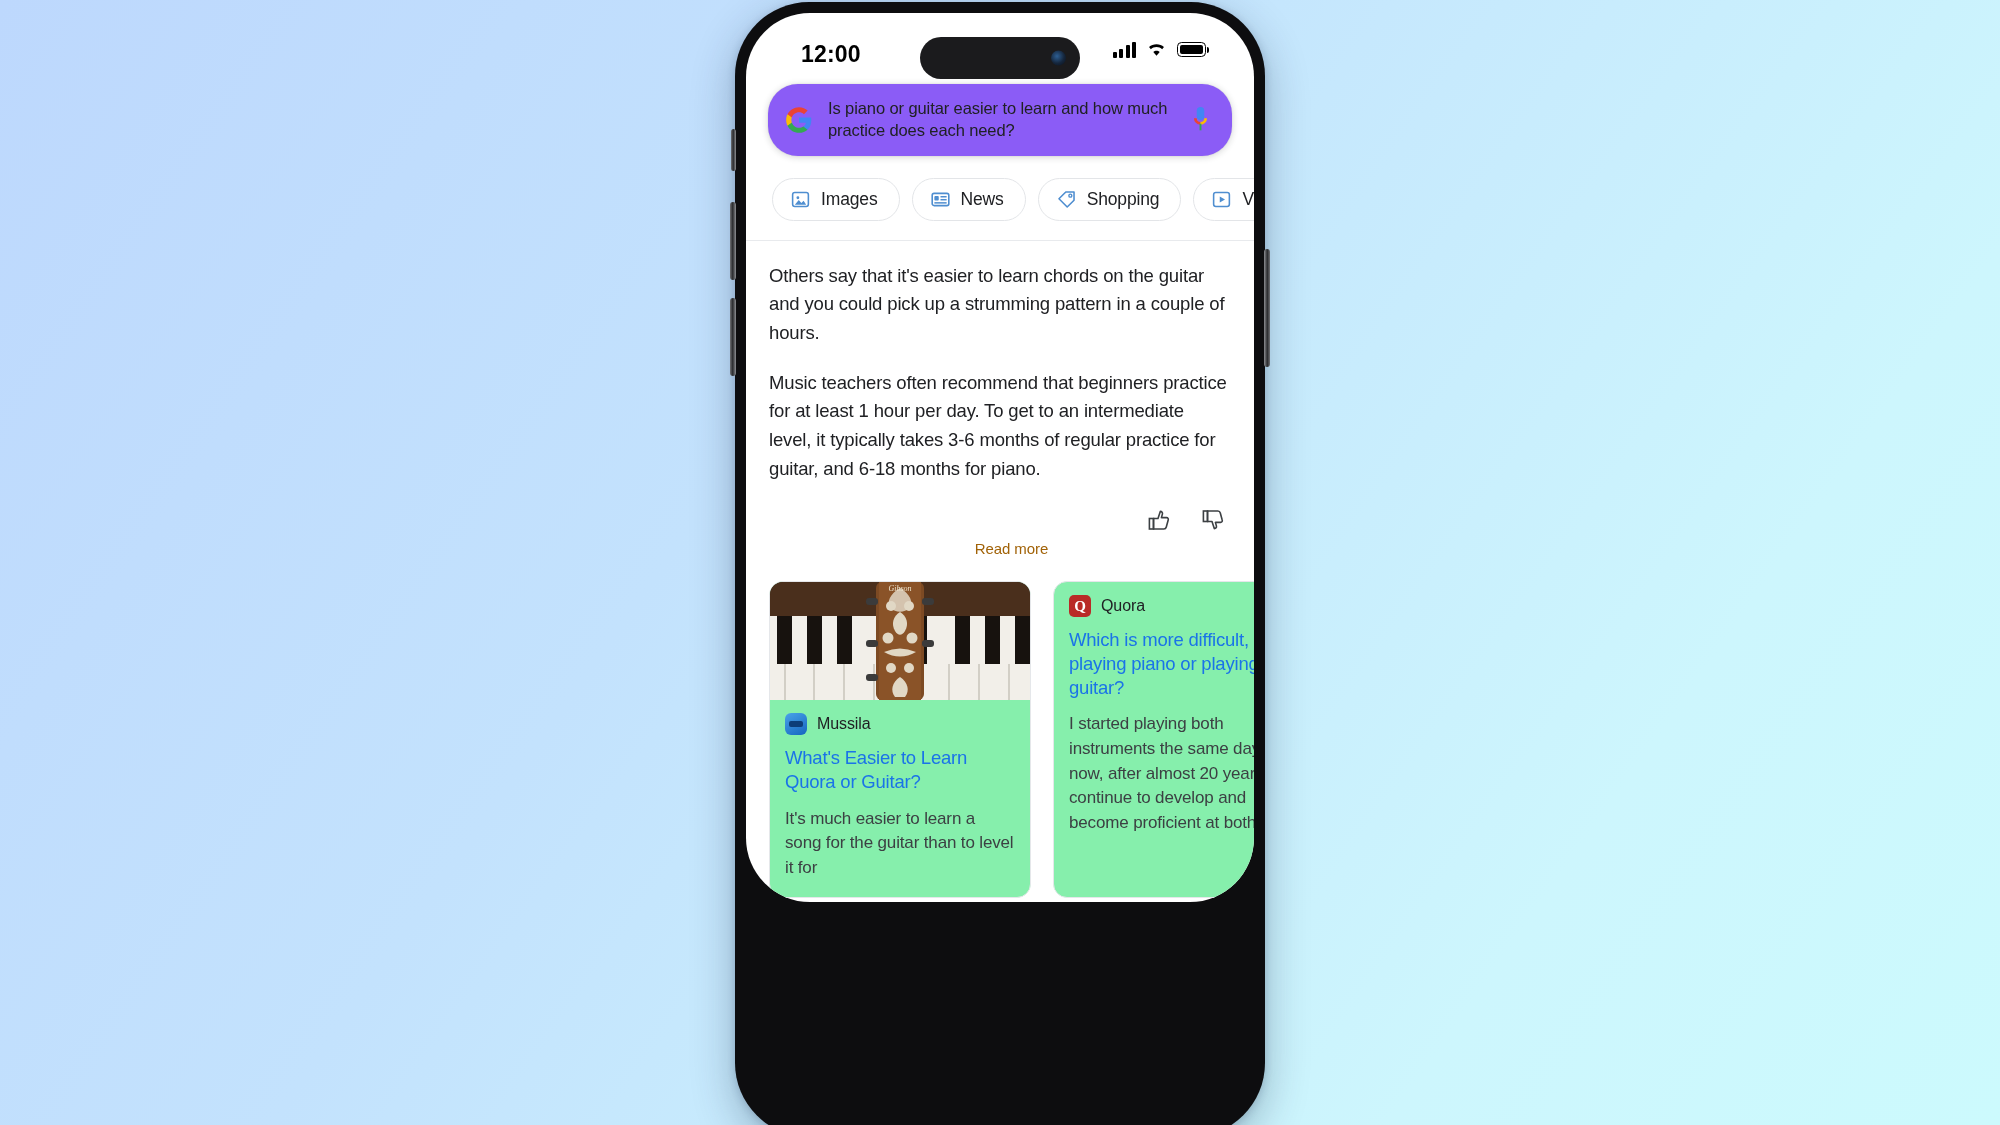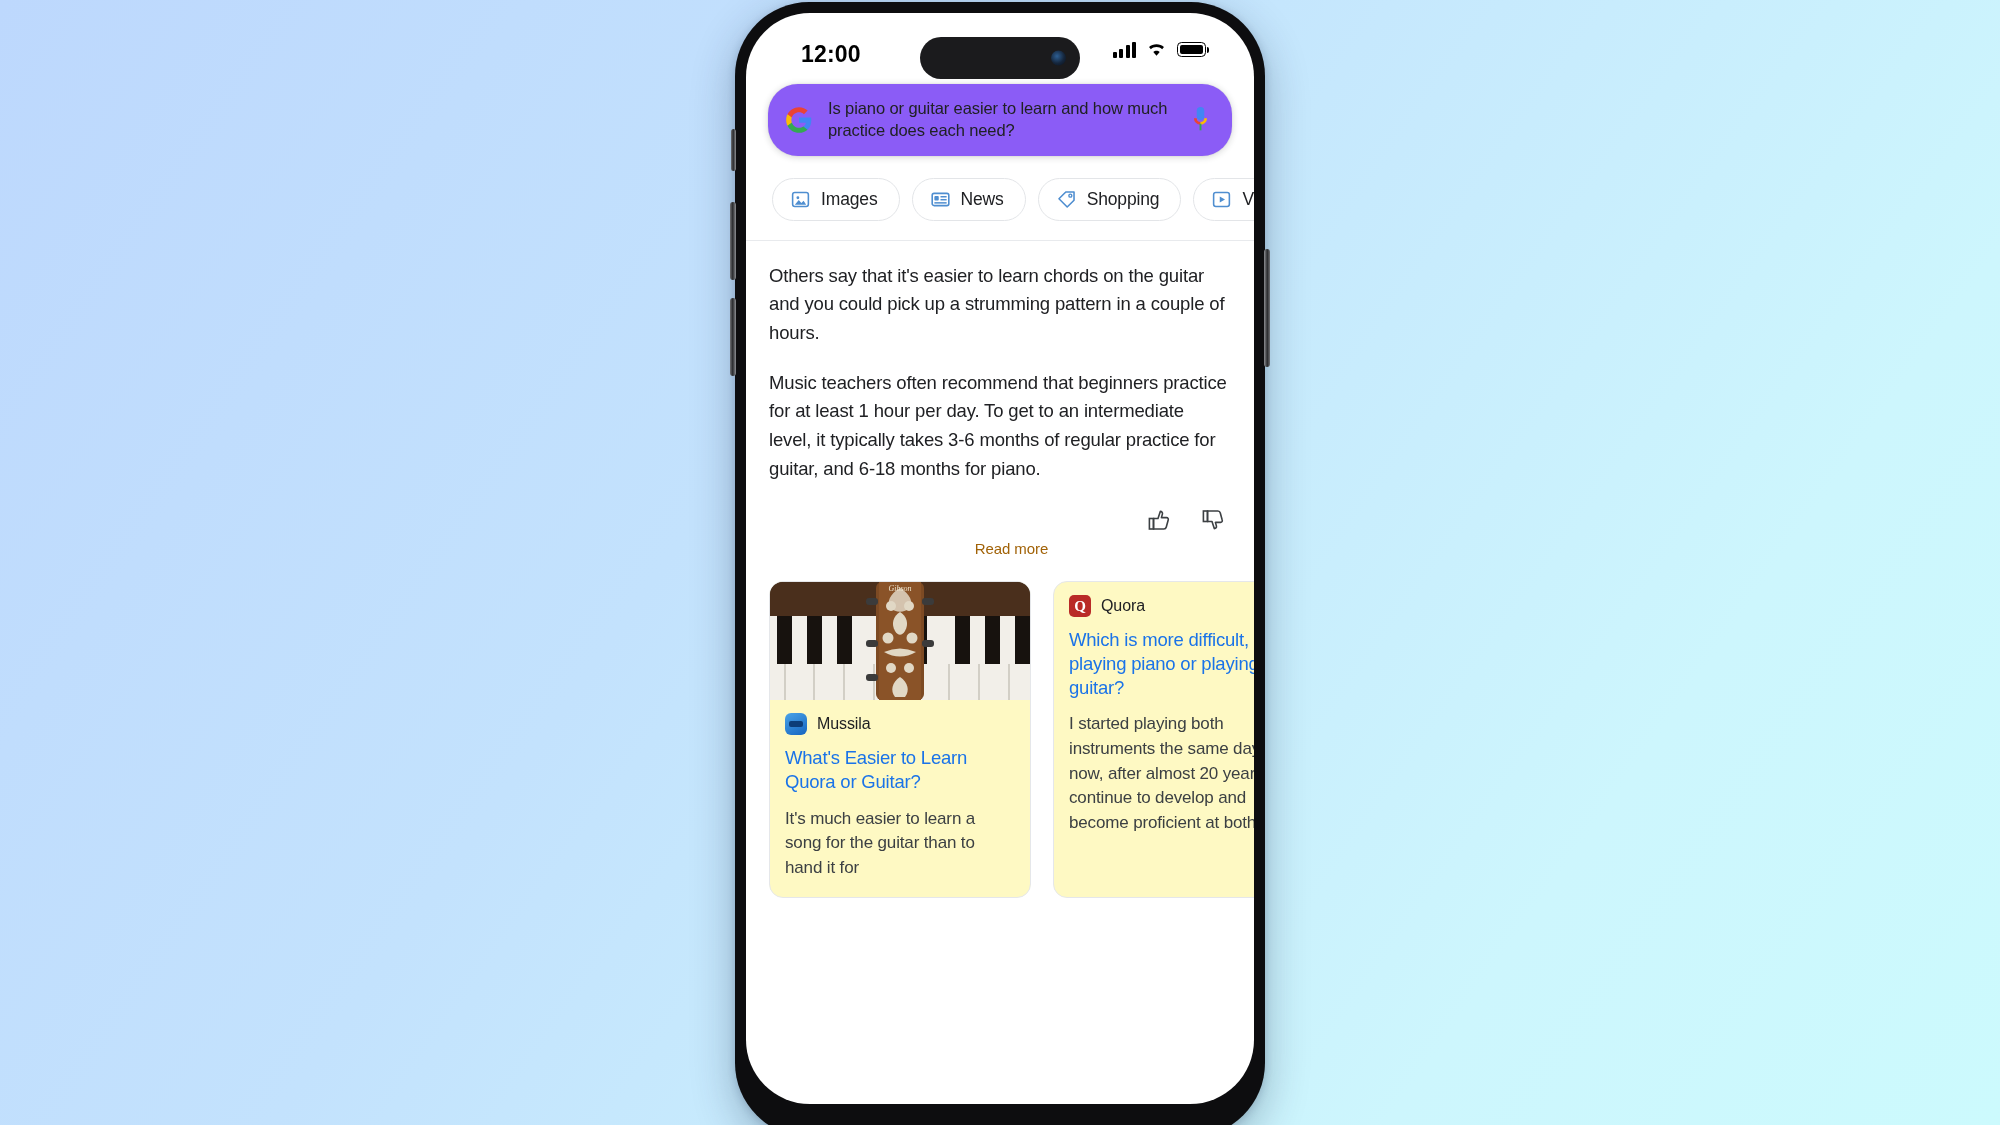--- a/index.html
+++ b/index.html
@@ -13,21 +13,21 @@
   
   #phone-frame{
     position:absolute; left:735px; top:2px;
     width:530px; height:1135px;
     background:#0d0d0f;
     border-radius:74px;
     box-shadow:0 14px 44px rgba(20,40,70,.30), 0 2px 8px rgba(20,40,70,.18);
   }
   #phone-inner{
     position:absolute; left:11px; top:11px;
-    width:508px; height:1091px;
+    width:508px; height:889px;
     background:#fff;
     border-radius:64px;
     overflow:hidden;
   }
 
   
   .side-btn{ position:absolute; background:linear-gradient(90deg,#6f7175,#2a2b2e 45%,#8d8f93); border-radius:3px; }
   #btn-silent{ left:-4px; top:127px; width:5px; height:42px; }
   #btn-vol-up{ left:-5px; top:200px; width:6px; height:78px; }
   #btn-vol-down{ left:-5px; top:296px; width:6px; height:78px; }
@@ -109,21 +109,21 @@
   .feedback-icon{ width:24px; height:24px; cursor:pointer; }
   #read-more{
     font-size:15px; color:#a16207; letter-spacing:-.1px;
     padding:8px 0 0 23px;
     text-align:center;
   }
 
   
   #cards-row{ display:flex; gap:22px; padding:24px 0 0 23px; overflow:hidden; }
   .card{
-    flex:none; width:262px; background:#fef9c3;
+    flex:none; width:262px; background:#86efac;
     border:1px solid #e5e7ea; border-radius:14px;
     overflow:hidden;
   }
   #card-mussila{ }
   #card-quora{ width:262px; }
   .card-img{ height:118px; position:relative; overflow:hidden; background:#3a2418; }
   .card-body{ padding:13px 15px 16px; }
   .card-source{ display:flex; align-items:center; gap:10px; margin-bottom:11px; }
   .favicon{ width:22px; height:22px; border-radius:6px; flex:none; }
   .source-name{ font-size:16px; color:#202124; letter-spacing:-.1px; }
@@ -307,21 +307,21 @@
             </g>
             <text x="131" y="9" font-family="Liberation Serif, serif" font-size="8" fill="#f0e6cf" text-anchor="middle" font-style="italic">Gibson</text>
           </svg>
         </div>
         <div class="card-body">
           <div class="card-source">
             <div class="favicon" id="mussila-fav"></div>
             <span class="source-name">Mussila</span>
           </div>
           <div class="card-title">What's Easier to Learn Quora or Guitar?</div>
-          <div class="card-snippet">It's much easier to learn a song for the guitar than to hand it for</div>
+          <div class="card-snippet">It's much easier to learn a song for the guitar than to level it for</div>
         </div>
       </div>
 
       <div class="card" id="card-quora">
         <div class="card-body">
           <div class="card-source">
             <div class="favicon" id="quora-fav">
               <span>Q</span>
             </div>
             <span class="source-name">Quora</span>

